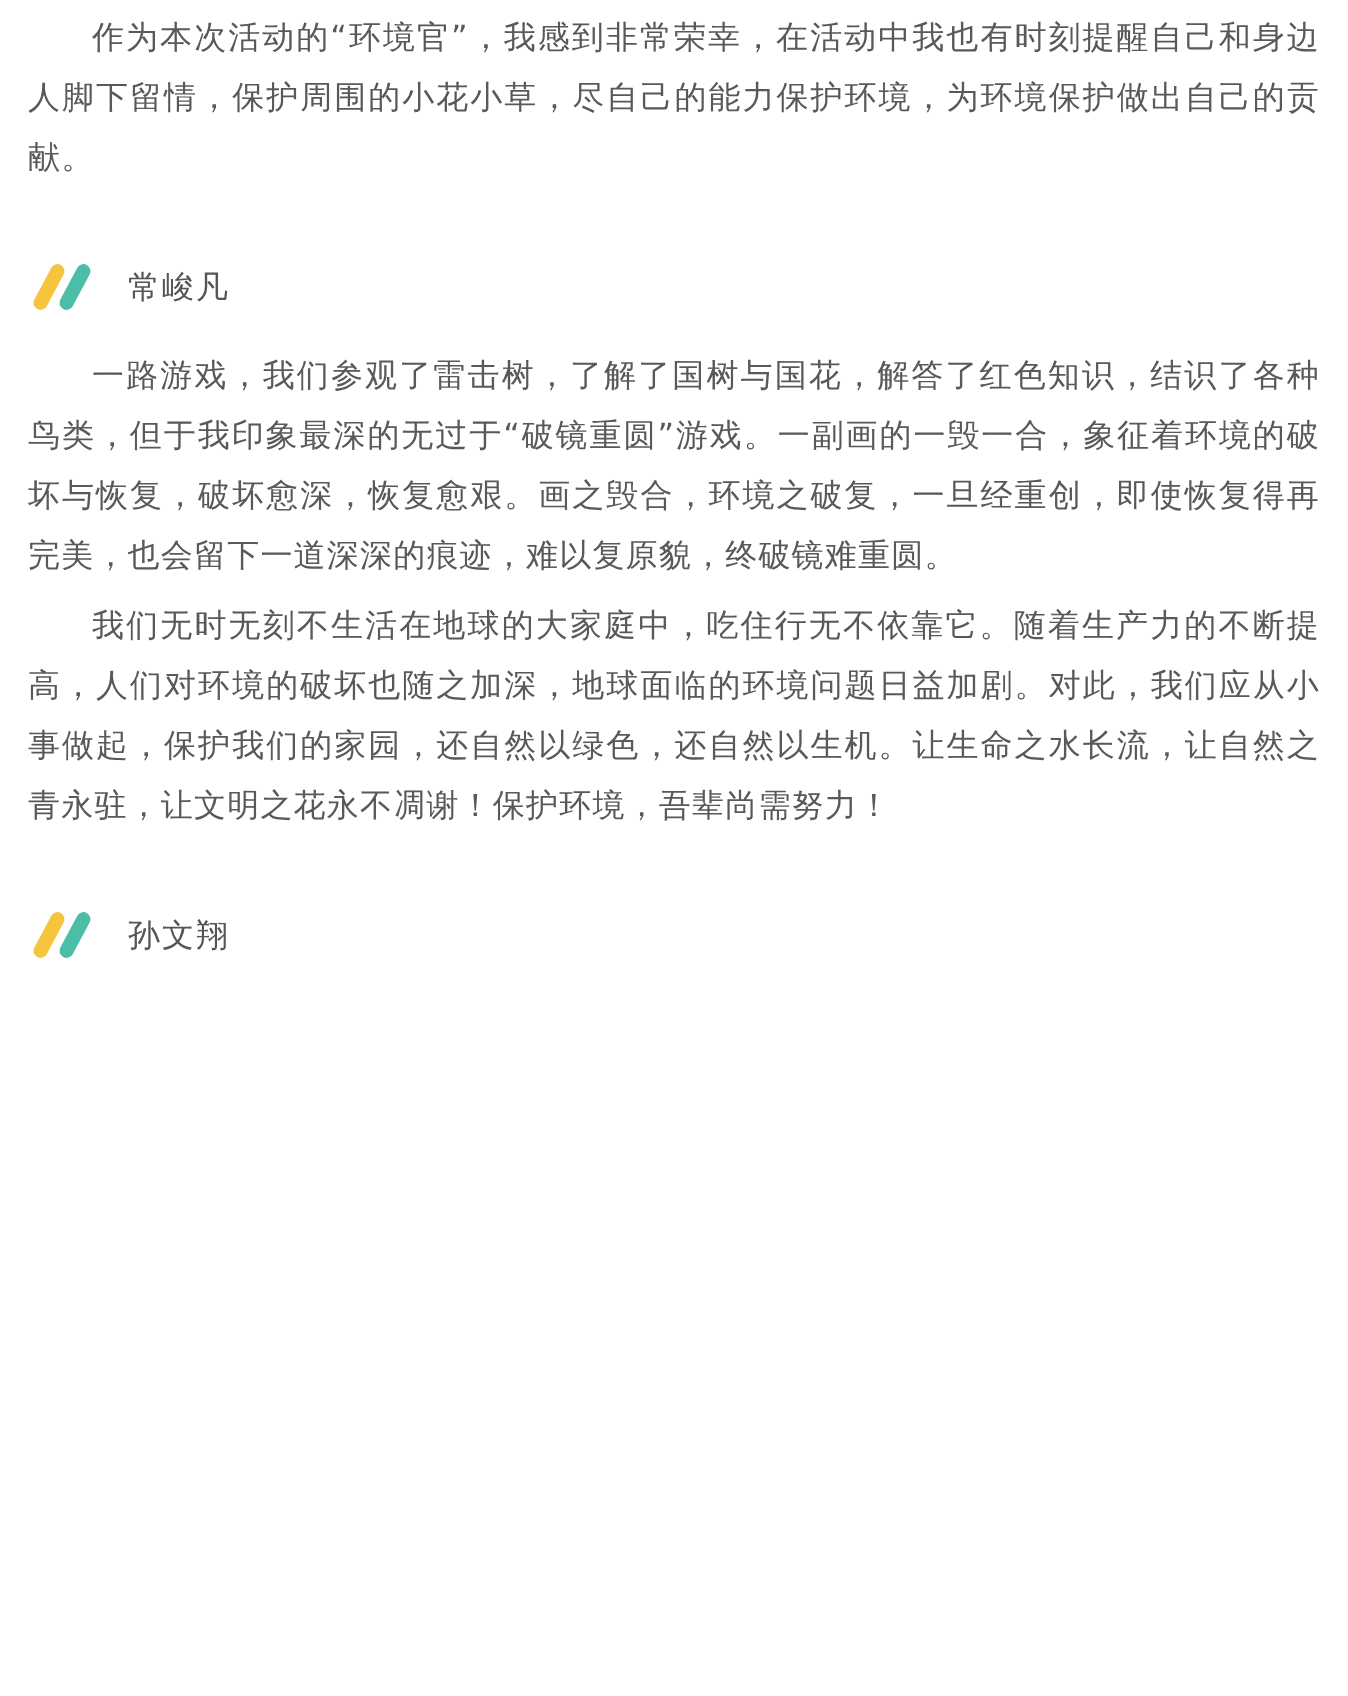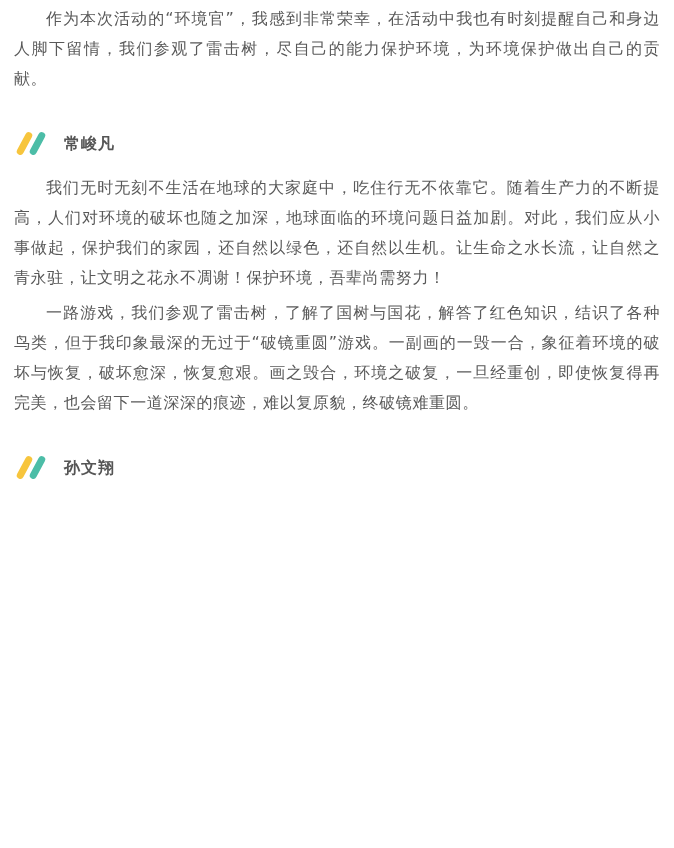--- a/index.html
+++ b/index.html
@@ -42,44 +42,44 @@
     width: 7px;
     height: 25px;
     border-radius: 4px;
     transform: rotate(28deg);
   }
   .slash.yellow { left: 5px; background: #f7c53d; }
   .slash.teal   { left: 18px; background: #4cbda7; }
   .section-name {
     margin-left: 14px;
     font-size: 16px;
-    font-weight: bold;
+    font-weight: normal;
     color: #555555;
     letter-spacing: 1px;
   }
 </style>
 </head>
 <body>
 
 <div class="article">
 
-  <p class="para">作为本次活动的“环境官”，我感到非常荣幸，在活动中我也有时刻提醒自己和身边人脚下留情，我们参观了雷击树，尽自己的能力保护环境，为环境保护做出自己的贡献。</p>
+  <p class="para">作为本次活动的“环境官”，我感到非常荣幸，在活动中我也有时刻提醒自己和身边人脚下留情，保护周围的小花小草，尽自己的能力保护环境，为环境保护做出自己的贡献。</p>
 
   <div class="section-header">
     <span class="slashes">
       <span class="slash yellow"></span>
       <span class="slash teal"></span>
     </span>
     <span class="section-name">常峻凡</span>
   </div>
 
 
 
+  <p class="para">一路游戏，我们参观了雷击树，了解了国树与国花，解答了红色知识，结识了各种鸟类，但于我印象最深的无过于“破镜重圆”游戏。一副画的一毁一合，象征着环境的破坏与恢复，破坏愈深，恢复愈艰。画之毁合，环境之破复，一旦经重创，即使恢复得再完美，也会留下一道深深的痕迹，难以复原貌，终破镜难重圆。</p>
   <p class="para">我们无时无刻不生活在地球的大家庭中，吃住行无不依靠它。随着生产力的不断提高，人们对环境的破坏也随之加深，地球面临的环境问题日益加剧。对此，我们应从小事做起，保护我们的家园，还自然以绿色，还自然以生机。让生命之水长流，让自然之青永驻，让文明之花永不凋谢！保护环境，吾辈尚需努力！</p>
-  <p class="para">一路游戏，我们参观了雷击树，了解了国树与国花，解答了红色知识，结识了各种鸟类，但于我印象最深的无过于“破镜重圆”游戏。一副画的一毁一合，象征着环境的破坏与恢复，破坏愈深，恢复愈艰。画之毁合，环境之破复，一旦经重创，即使恢复得再完美，也会留下一道深深的痕迹，难以复原貌，终破镜难重圆。</p>
 
   <div class="section-header">
     <span class="slashes">
       <span class="slash yellow"></span>
       <span class="slash teal"></span>
     </span>
     <span class="section-name">孙文翔</span>
   </div>
 
 </div>

